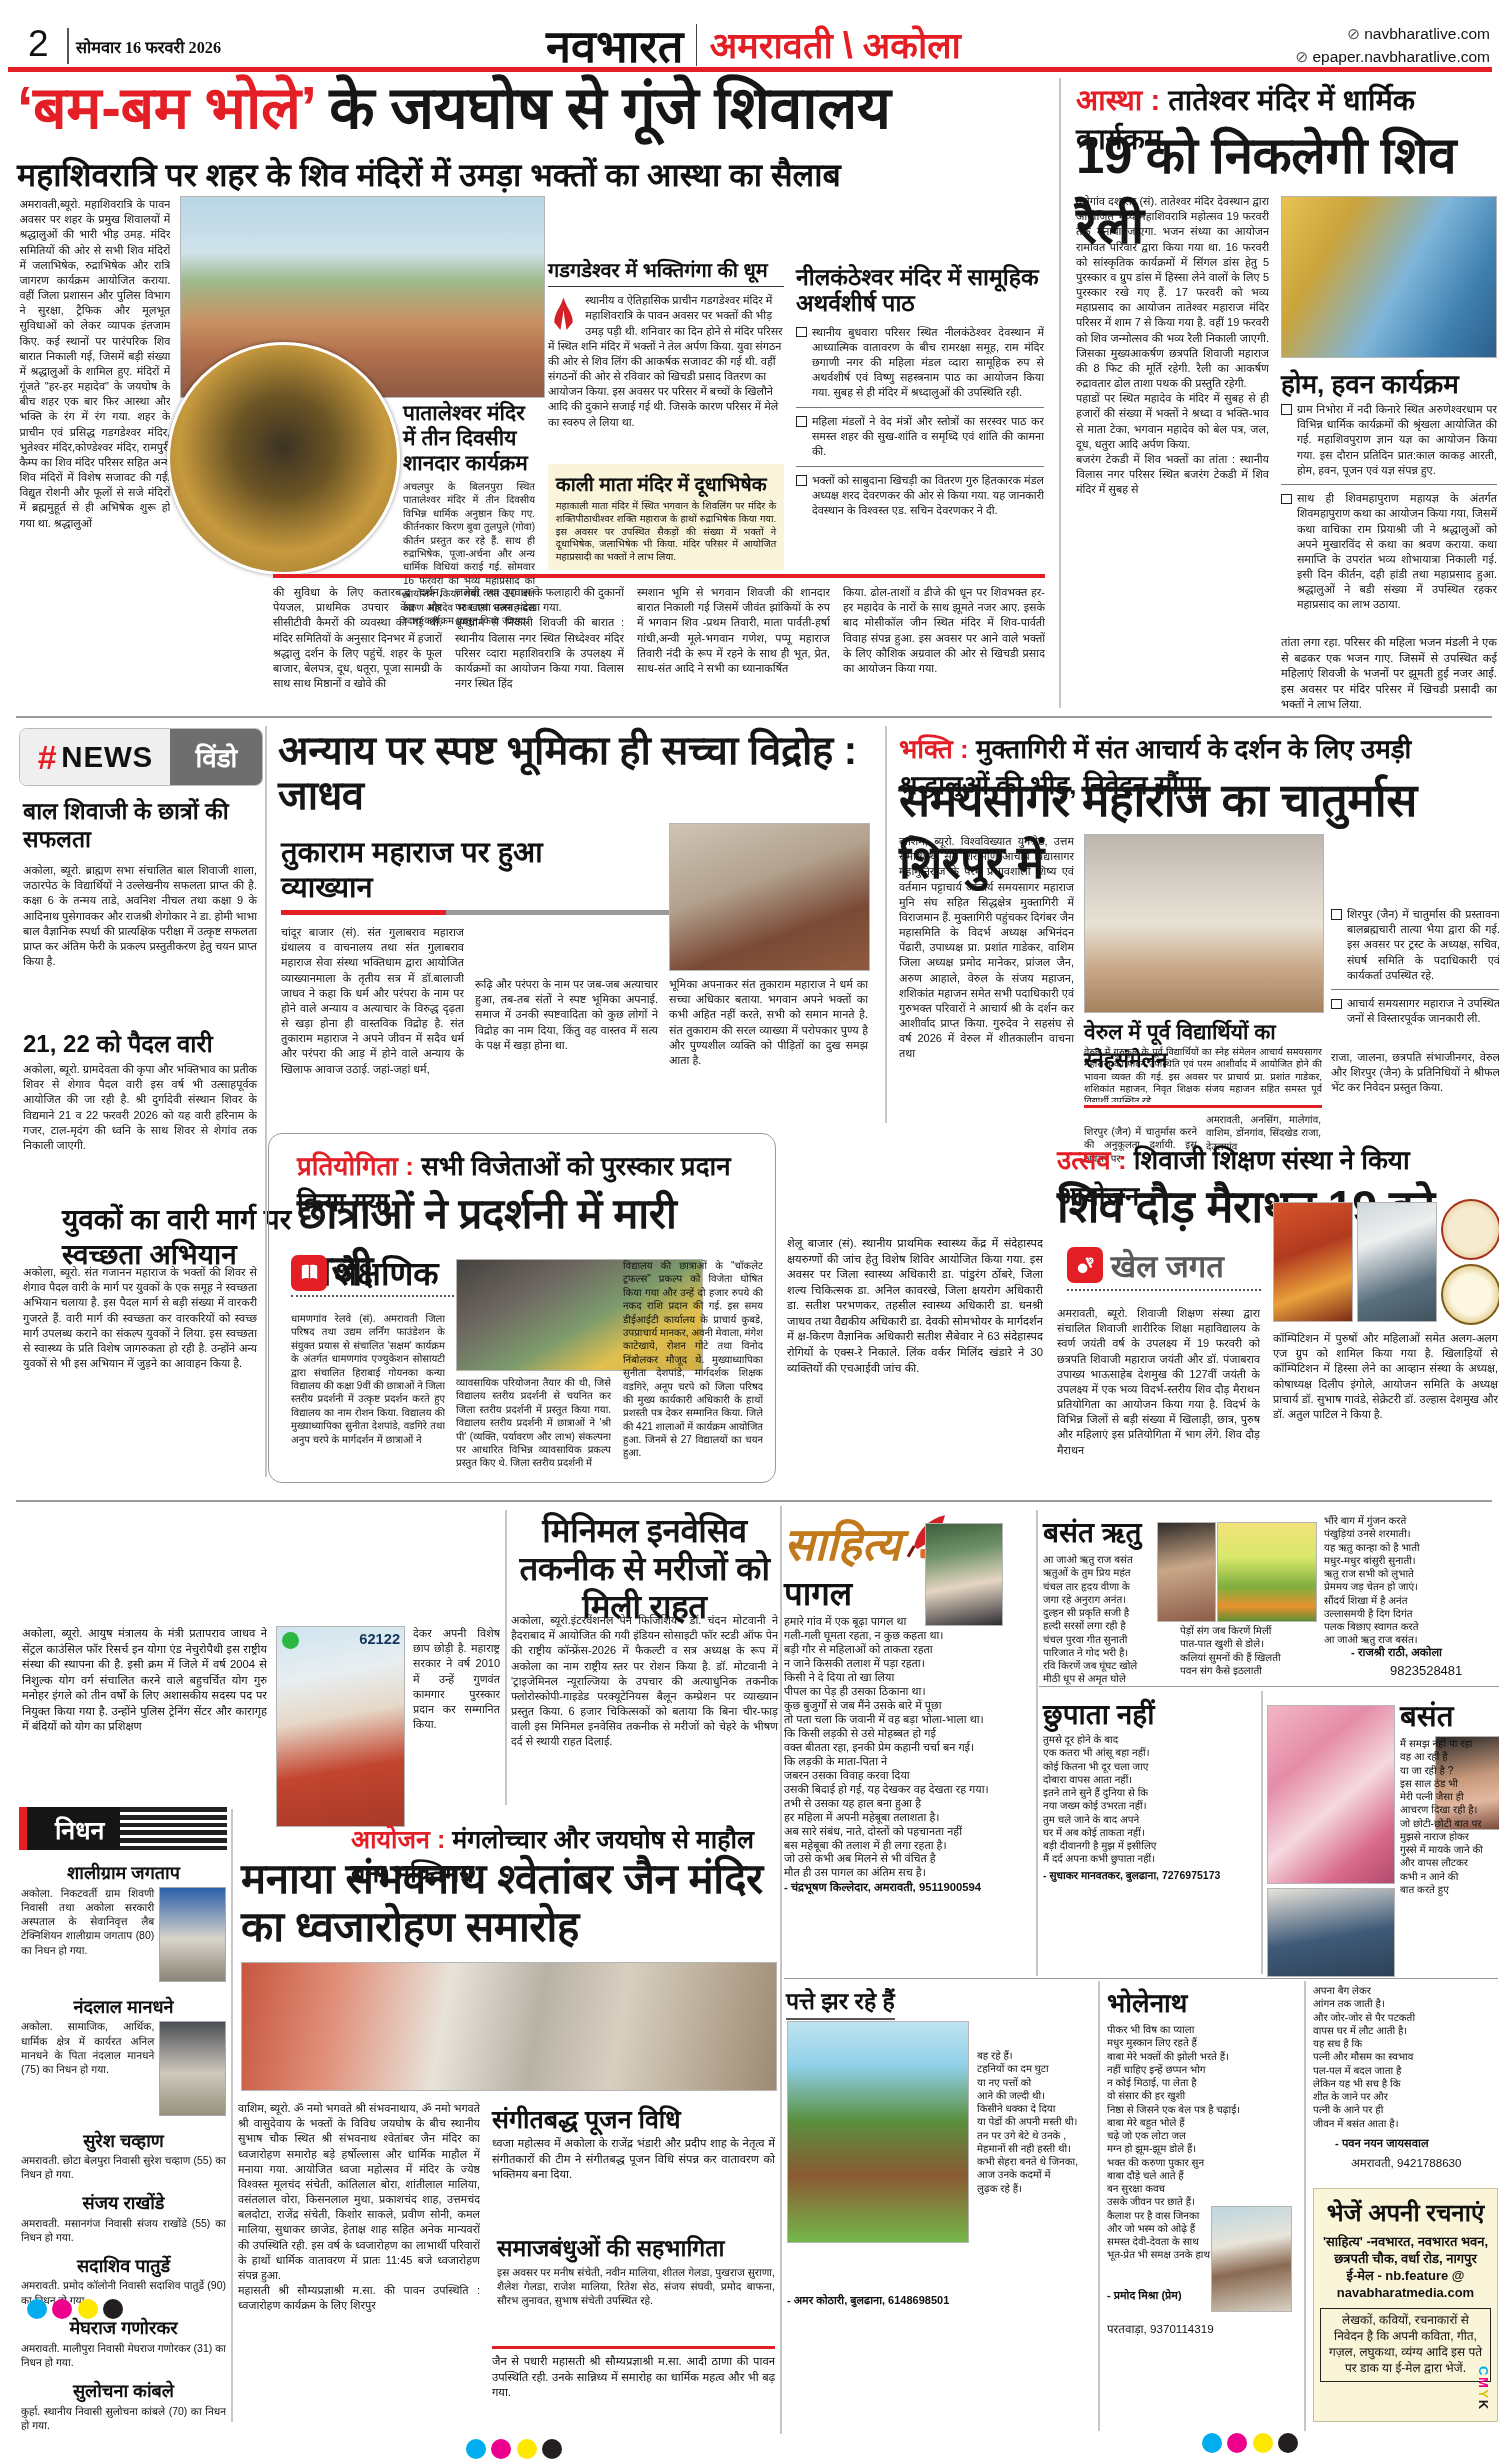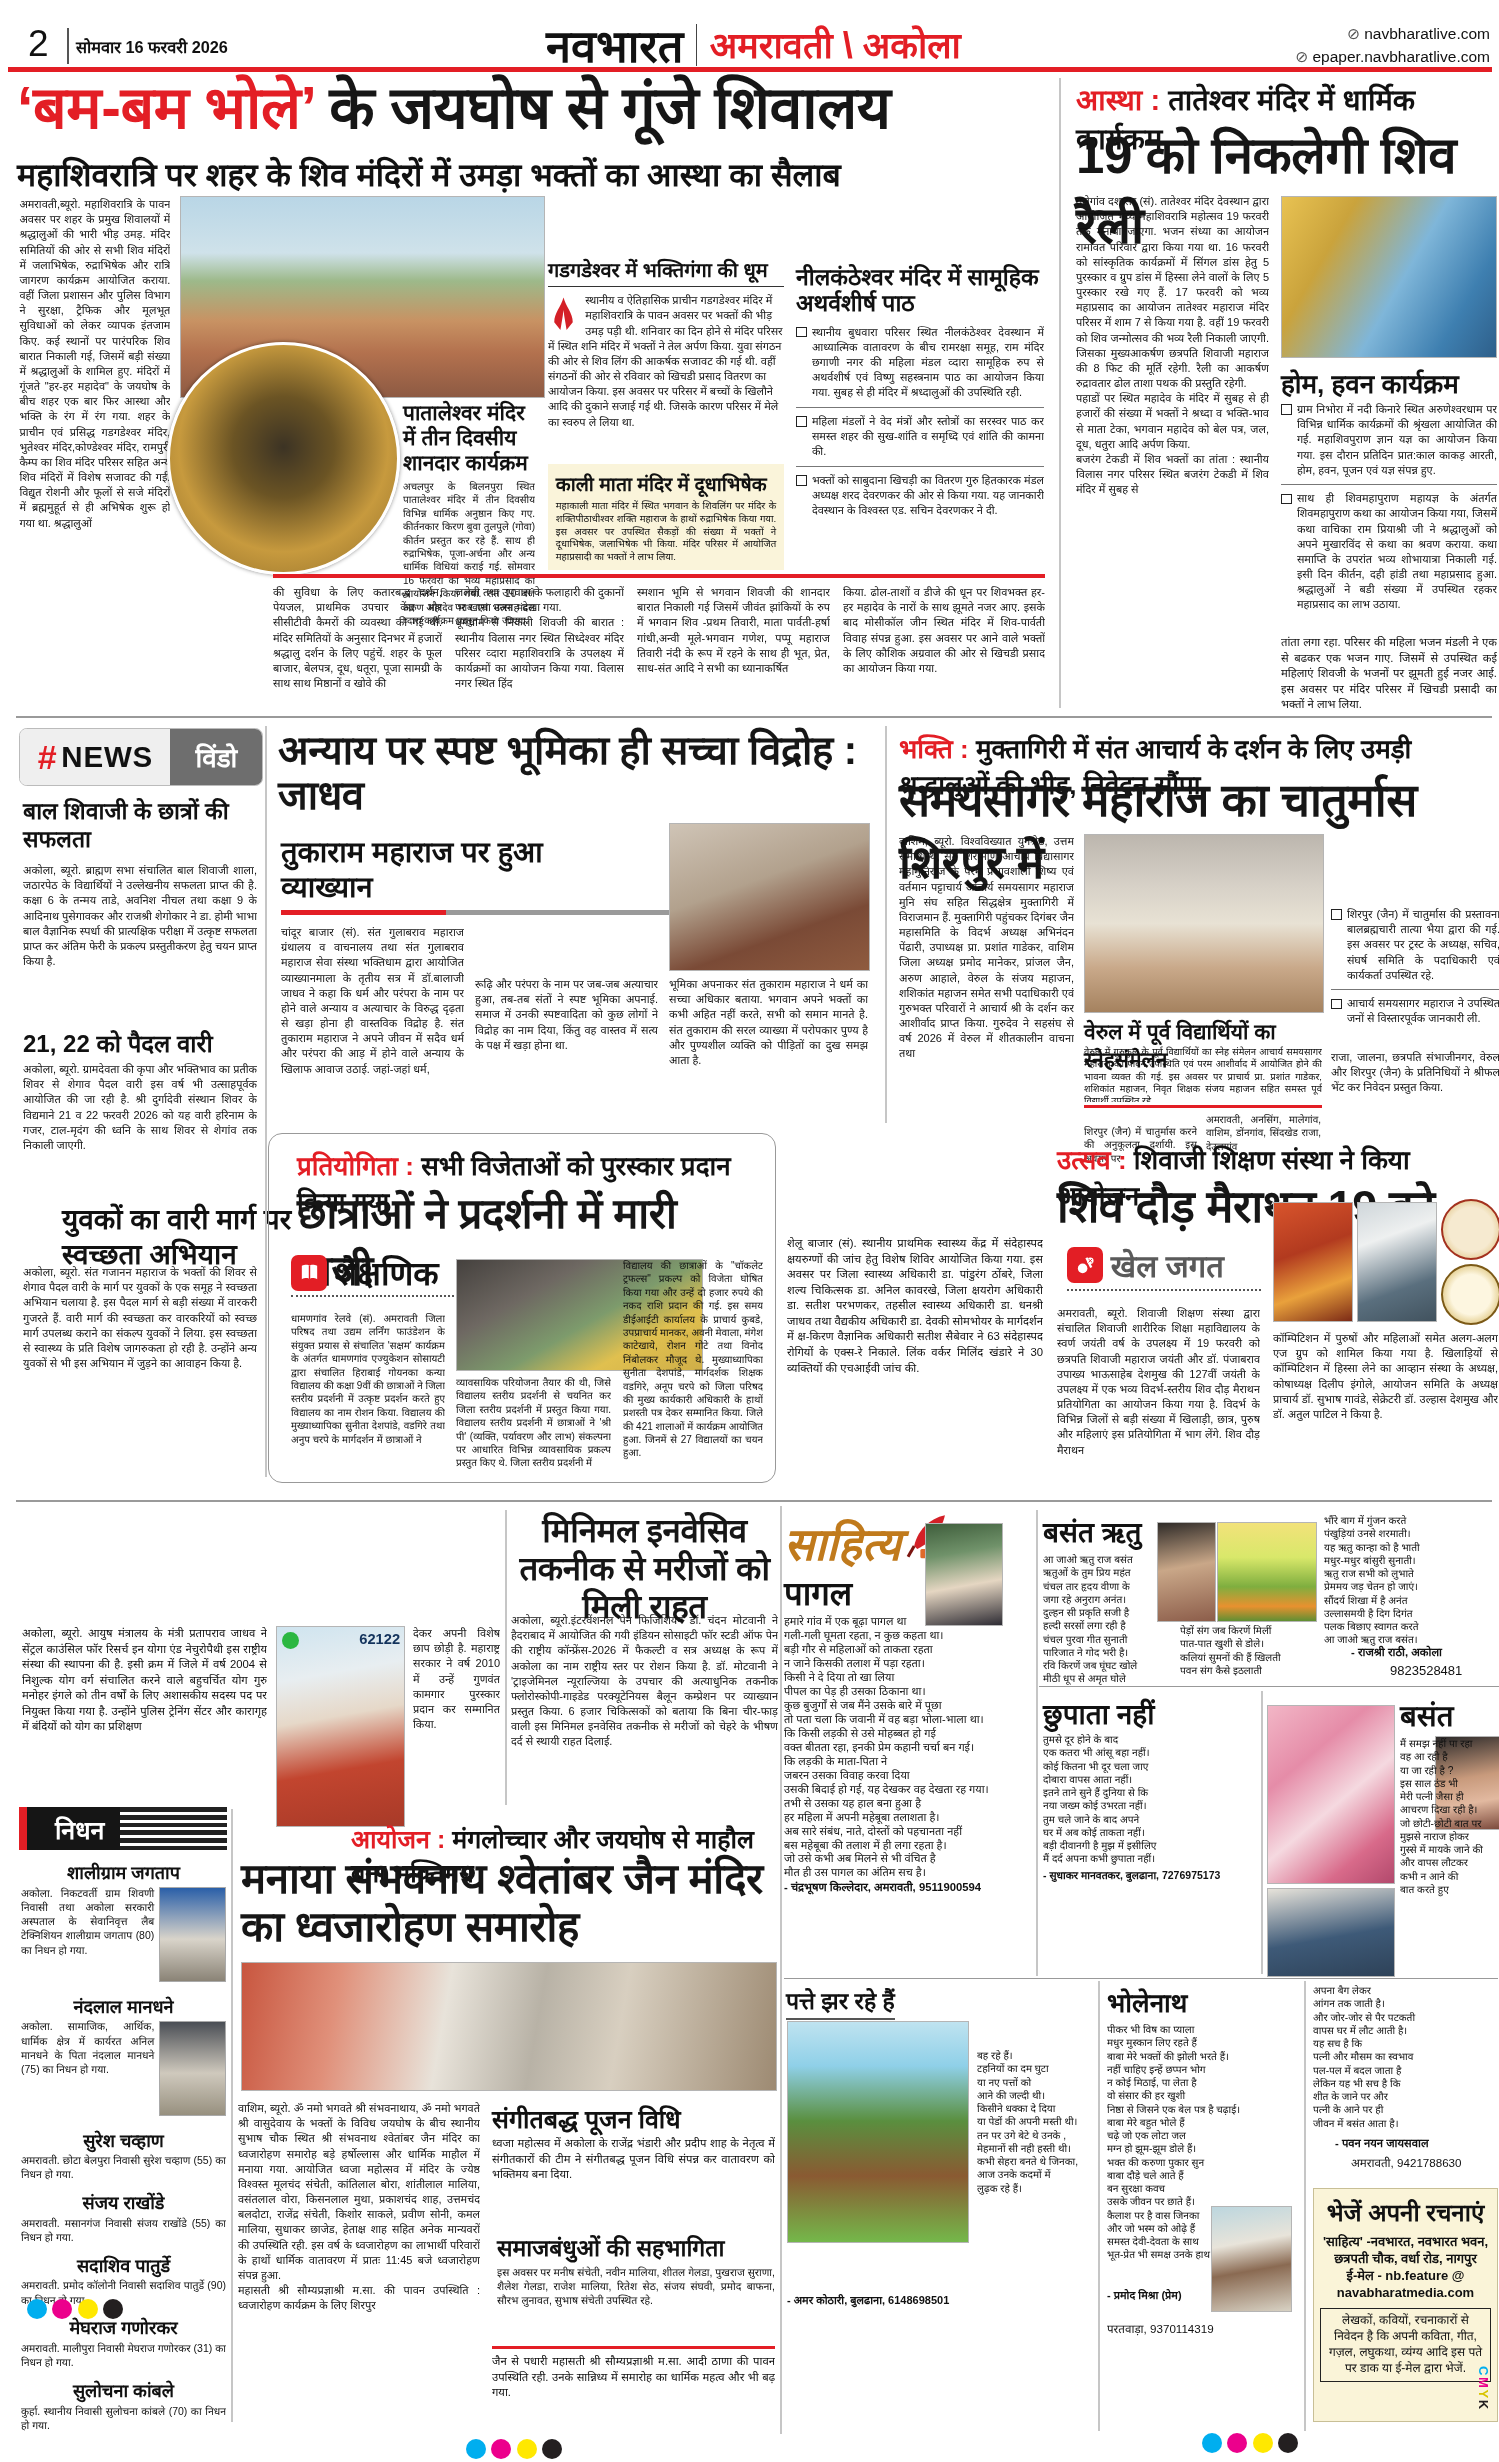--- a/index.html
+++ b/index.html
@@ -30,21 +30,21 @@
   .dotted{border-bottom:2.3px dotted #555;}
   .iconbox{width:36px;height:36px;background:#e31e25;border-radius:7px;display:flex;align-items:center;justify-content:center;flex:0 0 36px;}
 </style>
 </head>
 <body>
 
 <div class="page">
 
   <div class="b" style="left:28px;top:23px;font-size:37px;">2</div>
   <div class="b" style="left:67px;top:28px;width:1.6px;height:36px;background:#555;"></div>
-  <div class="b bd" style="left:76px;top:36px;font-size:16.3px;">सोमवार 16 फरवरी 2026</div>
+  <div class="b bd" style="left:76px;top:36px;font-size:16.3px;font-family:Liberation Serif, serif;">सोमवार 16 फरवरी 2026</div>
   <div class="b" style="left:435px;top:14px;width:637px;display:flex;align-items:center;justify-content:center;gap:12.4px;">
     <span class="bd" style="font-size:45px;">नवभारत</span>
     <span style="width:1.6px;height:42px;background:#444;"></span>
     <span class="bd red" style="font-size:36px;">अमरावती \ अकोला</span>
   </div>
   <div class="b" style="left:1211px;top:22px;width:279px;text-align:right;font-size:15.5px;line-height:1.5;">
     <div><span style="color:#555;">⊘ </span><span>navbharatlive.com</span></div>
     <div><span style="color:#555;">⊘ </span><span>epaper.navbharatlive.com</span></div>
   </div>
   <div class="b redline" style="left:7.8px;top:67px;width:1484px;height:5.4px;"></div>

